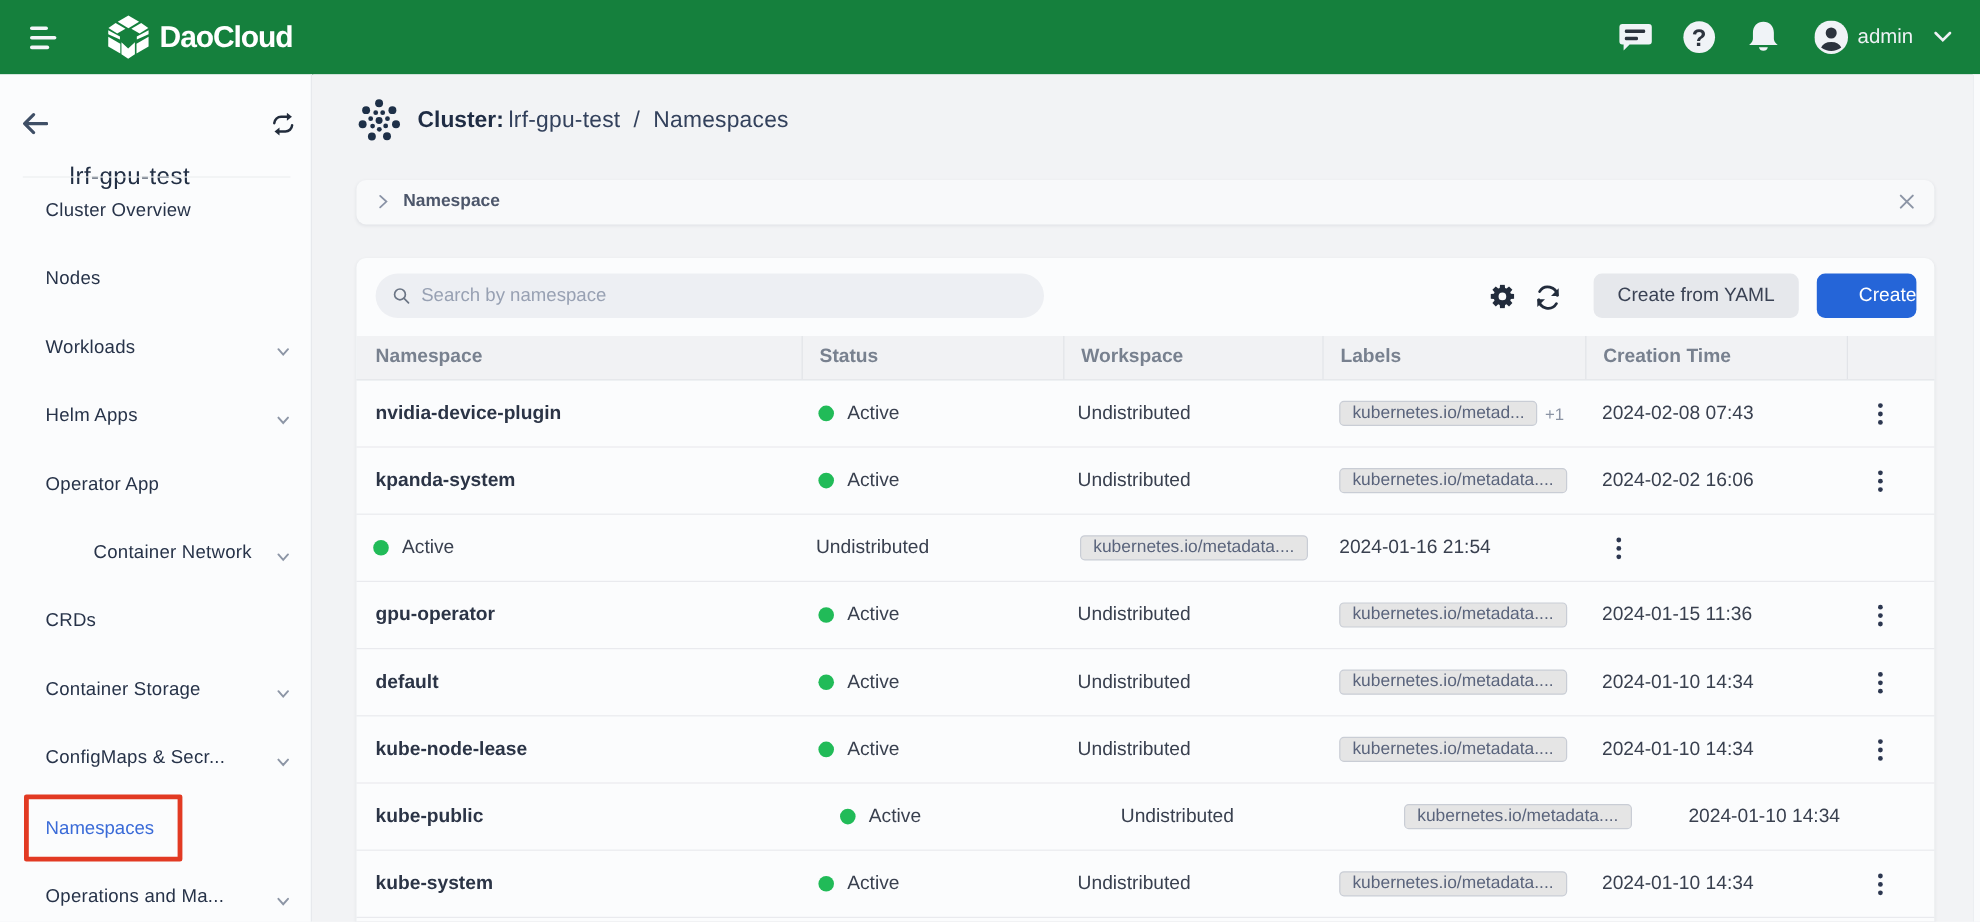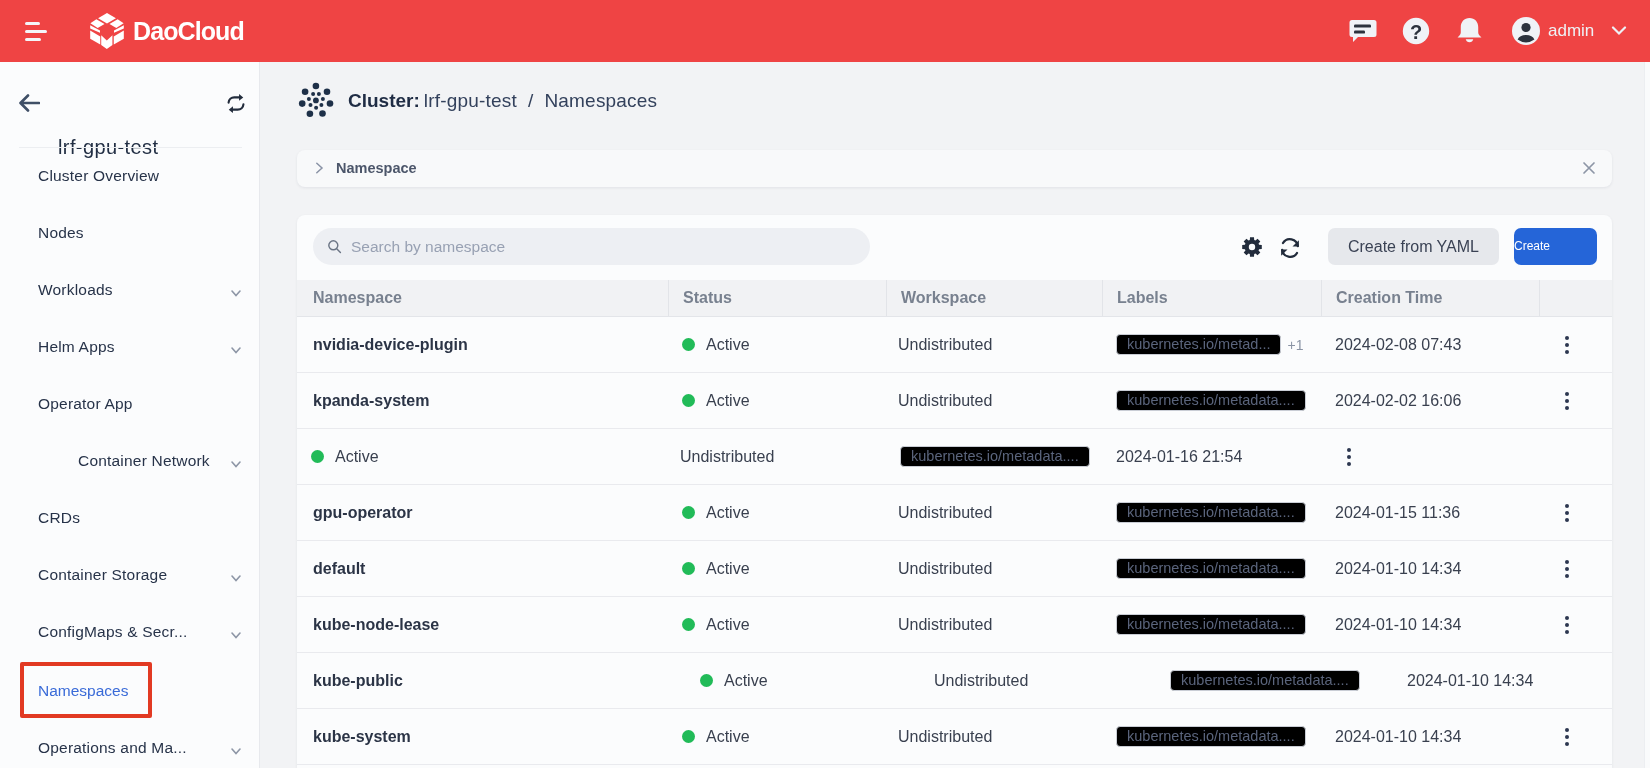--- a/index.html
+++ b/index.html
@@ -1,21 +1,21 @@
 <!DOCTYPE html>
 <html><head>
 <meta charset="utf-8">
 <style>
   * { margin:0; padding:0; box-sizing:border-box; }
   html,body { width:1650px; height:768px; overflow:hidden; background:#f2f3f5;
     font-family:"Liberation Sans", sans-serif; }
   .abs { position:absolute; }
 
   
-  .topbar { position:absolute; left:0; top:0; width:1650px; height:62px; background:#ef4444; }
+  .topbar { position:absolute; left:0; top:0; width:1650px; height:62px; background:#15803d; }
   .ham span { position:absolute; left:25px; height:3px; border-radius:2px; background:#f4f6f9; }
   .logo-text { position:absolute; left:133px; top:17px; color:#fff; font-weight:bold;
     font-size:25px; letter-spacing:-0.9px; }
   .admin { position:absolute; left:1548px; top:21px; color:#eef1f5; font-size:17px; }
 
   
   .sidebar { position:absolute; left:0; top:62px; width:260px; height:706px;
     background:#fbfcfd; border-right:1px solid #e7e9ed; }
   .sb-title { position:absolute; left:58px; top:31px; font-size:20px; color:#222f44; letter-spacing:0.4px;margin-top:43px; }
   .sb-div { position:absolute; left:19px; top:85px; width:223px; height:1px; background:#eceef1; }
@@ -39,38 +39,38 @@
 
   .card { position:absolute; left:36px; top:153px; width:1315px; height:553px;
     background:#fbfcfd; border-radius:8px 8px 0 0; box-shadow:0 1px 3px rgba(30,40,60,0.07); }
 
   .search { position:absolute; left:16px; top:13px; width:557px; height:37px;
     background:#edeff3; border-radius:19px; }
   .search .ph { position:absolute; left:38px; top:10px; font-size:15.5px; color:#98a1b3; }
   .btn-yaml { position:absolute; left:1031px; top:13px; width:171px; height:37px; background:#e6e8ec;
     border-radius:7px; font-size:16px; color:#3a4254; text-align:center; line-height:37px; }
   .btn-create { position:absolute; left:1217px; top:13px; width:83px; height:37px; background:#2565d8;
-    border-radius:7px; font-size:12px; color:#fff; text-align:left; line-height:37px; }
+    border-radius:7px; font-size:16px; color:#fff; text-align:right; line-height:37px; }
 
   .thead { position:absolute; left:0; top:65px; width:1315px; height:37px; background:#f1f2f4;
     border-bottom:1px solid #e3e5e9; display:grid;
     grid-template-columns:371px 218px 216px 219px 218px 73px; }
   .thead div { font-size:16px; font-weight:bold; color:#78818f; line-height:36px;
     border-left:1px solid #e2e4e8; padding-left:14px; }
   .thead div:first-child { border-left:none; padding-left:16px; }
 
   .row { position:absolute; left:0; width:1315px; height:56px; border-bottom:1px solid #e9eaee;
     display:grid; grid-template-columns:371px 218px 216px 219px 218px 73px; align-items:center; }
   .row .name { font-weight:bold; font-size:16px; color:#2b3446; padding-left:16px; }
   .row .st { display:flex; align-items:center; padding-left:14px; }
   .row .st i { width:13px; height:13px; border-radius:50%; background:#21bb58; margin-right:11px; }
   .row .st span { font-size:16px; color:#39404f; }
   .row .ws { font-size:16px; color:#39404f; padding-left:12px; }
   .row .lb { display:flex; align-items:center; padding-left:14px; }
-  .chip { height:21px; line-height:19px; border:1px solid #c9cdd5; background:#000000;
+  .chip { height:21px; line-height:19px; border:1px solid #c9cdd5; background:#e5e5e5;
     border-radius:4px; padding:0 10px; font-size:14.5px; color:#5a647c; white-space:nowrap; }
   .plus { font-size:14px; color:#8a93a4; margin-left:6px; }
   .row .dt { font-size:16px; color:#39404f; padding-left:14px; }
   .dots3 { justify-self:start; margin-left:26px; width:4px; }
   .dots3 i { display:block; width:4px; height:4px; border-radius:50%; background:#2c3750; margin:3px 0; }
 </style>
 </head>
 <body>
 
 <div class="topbar">

